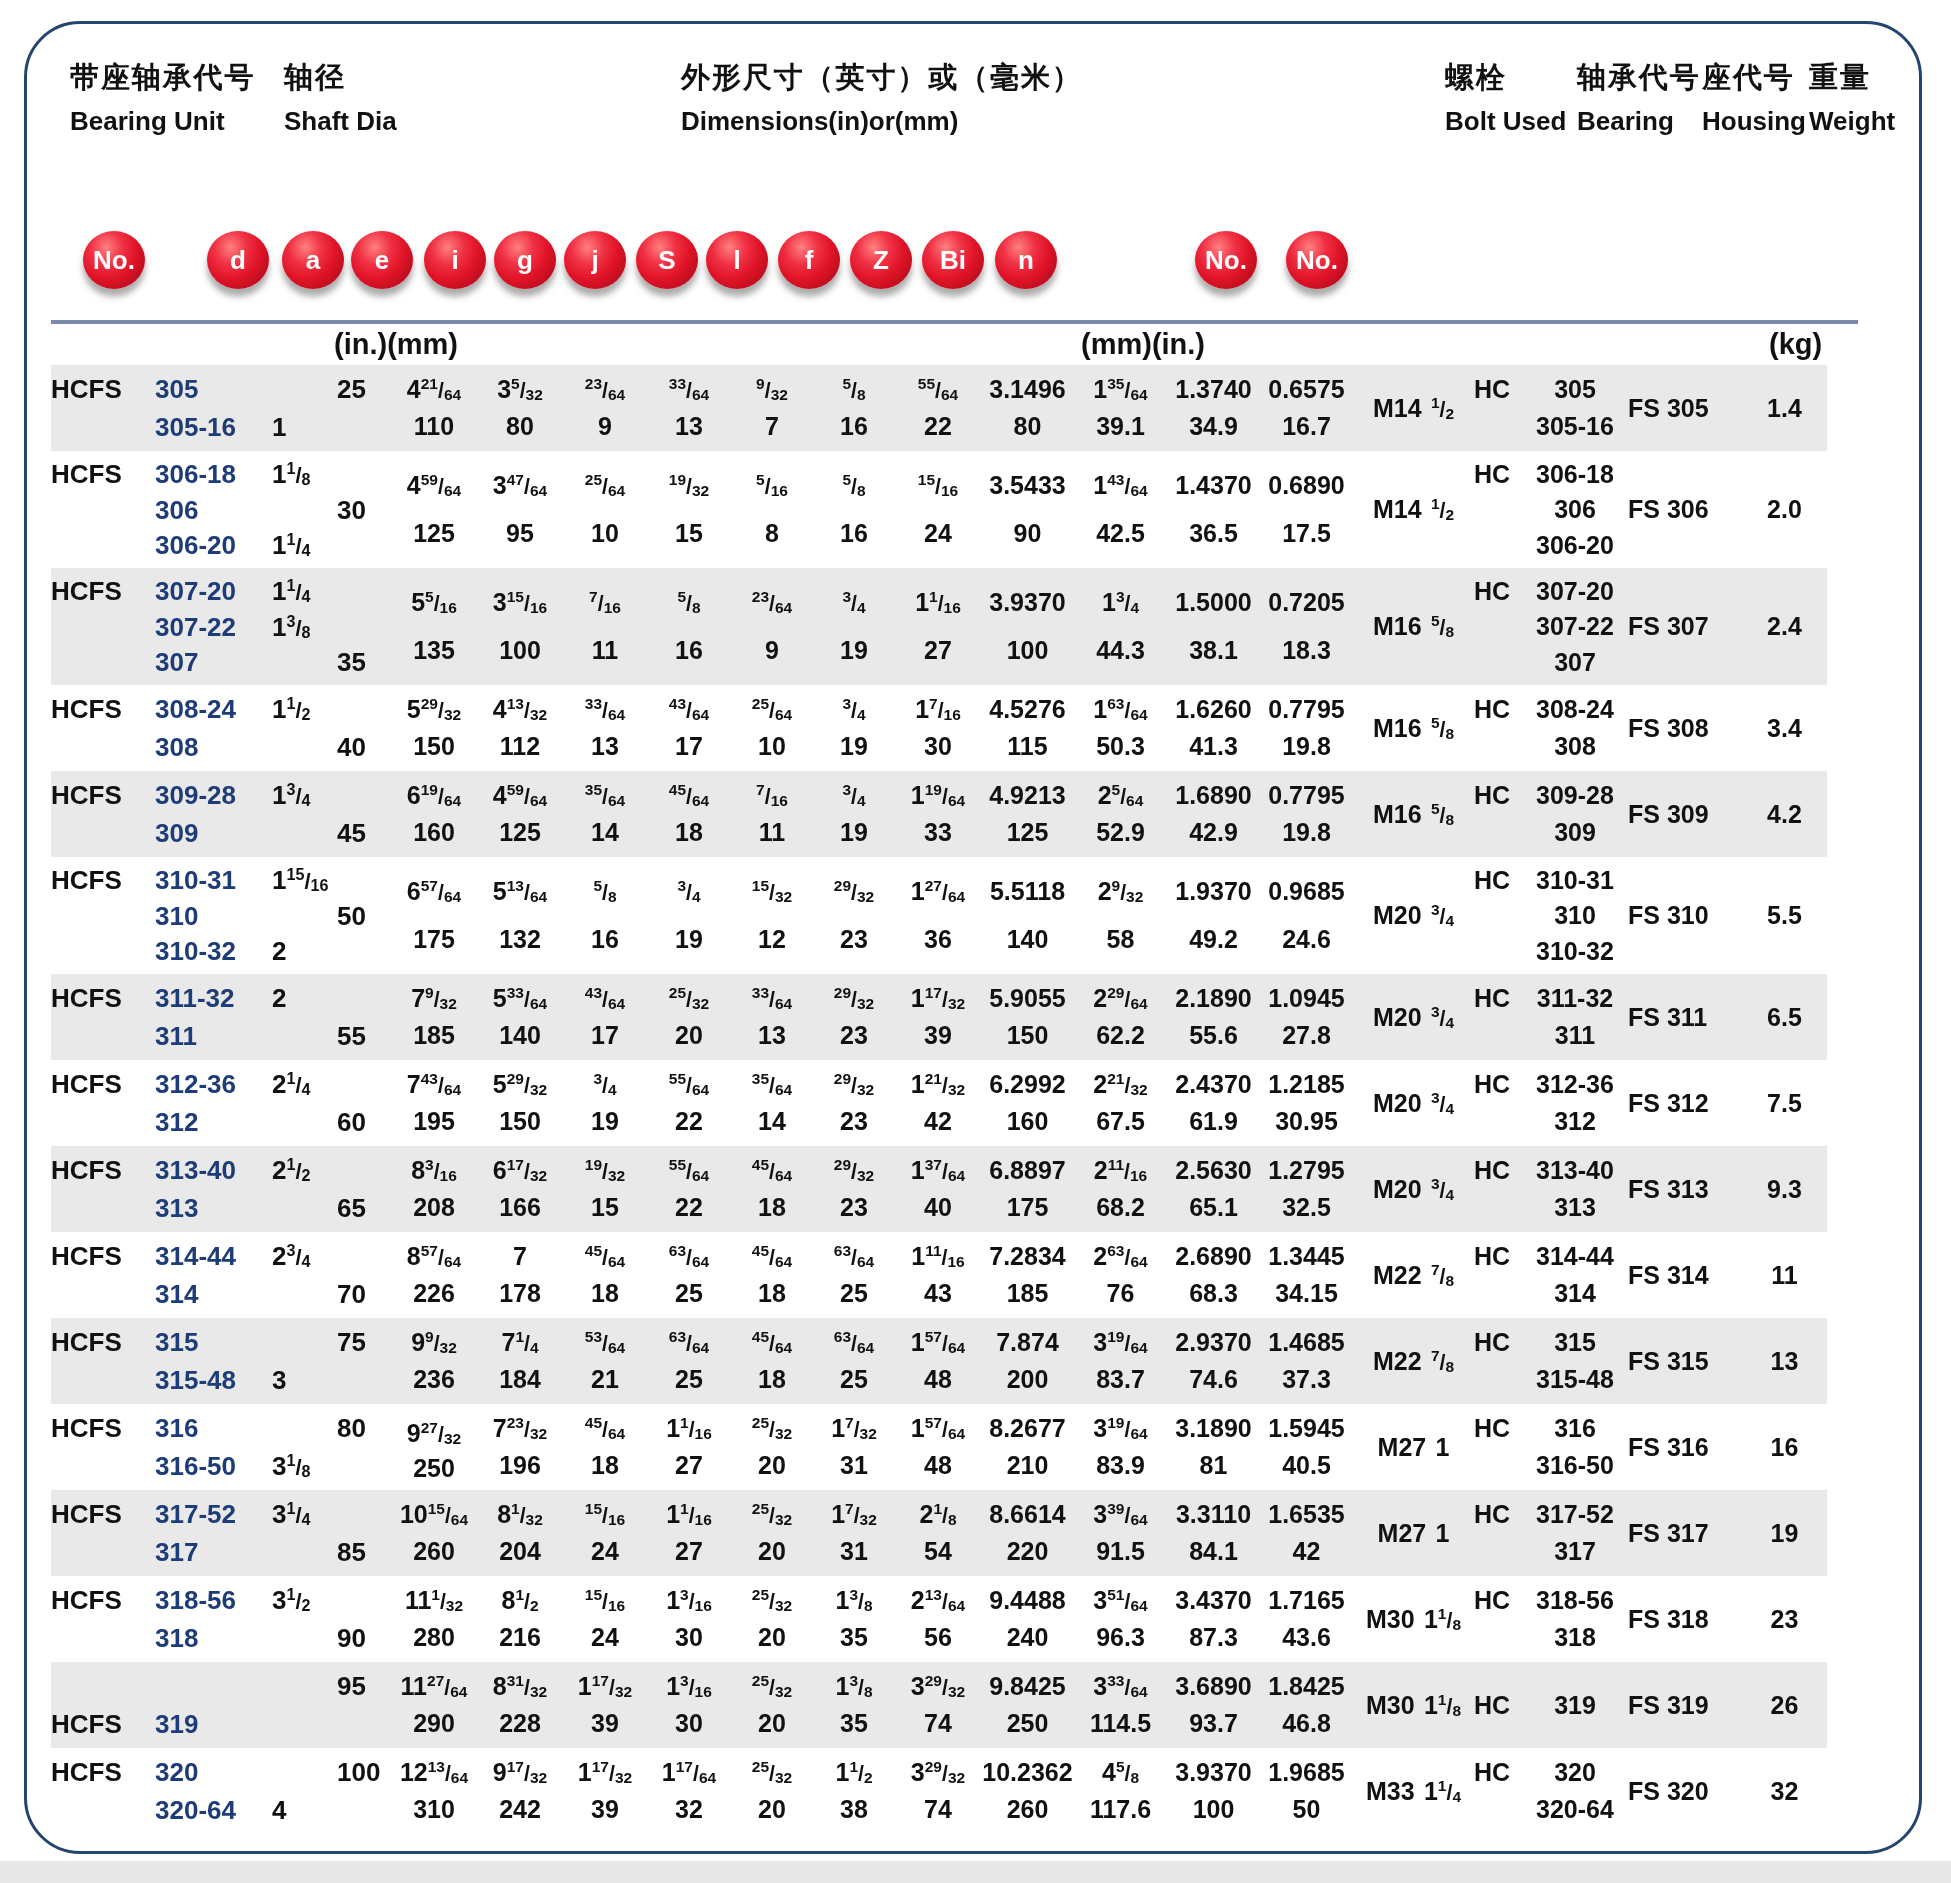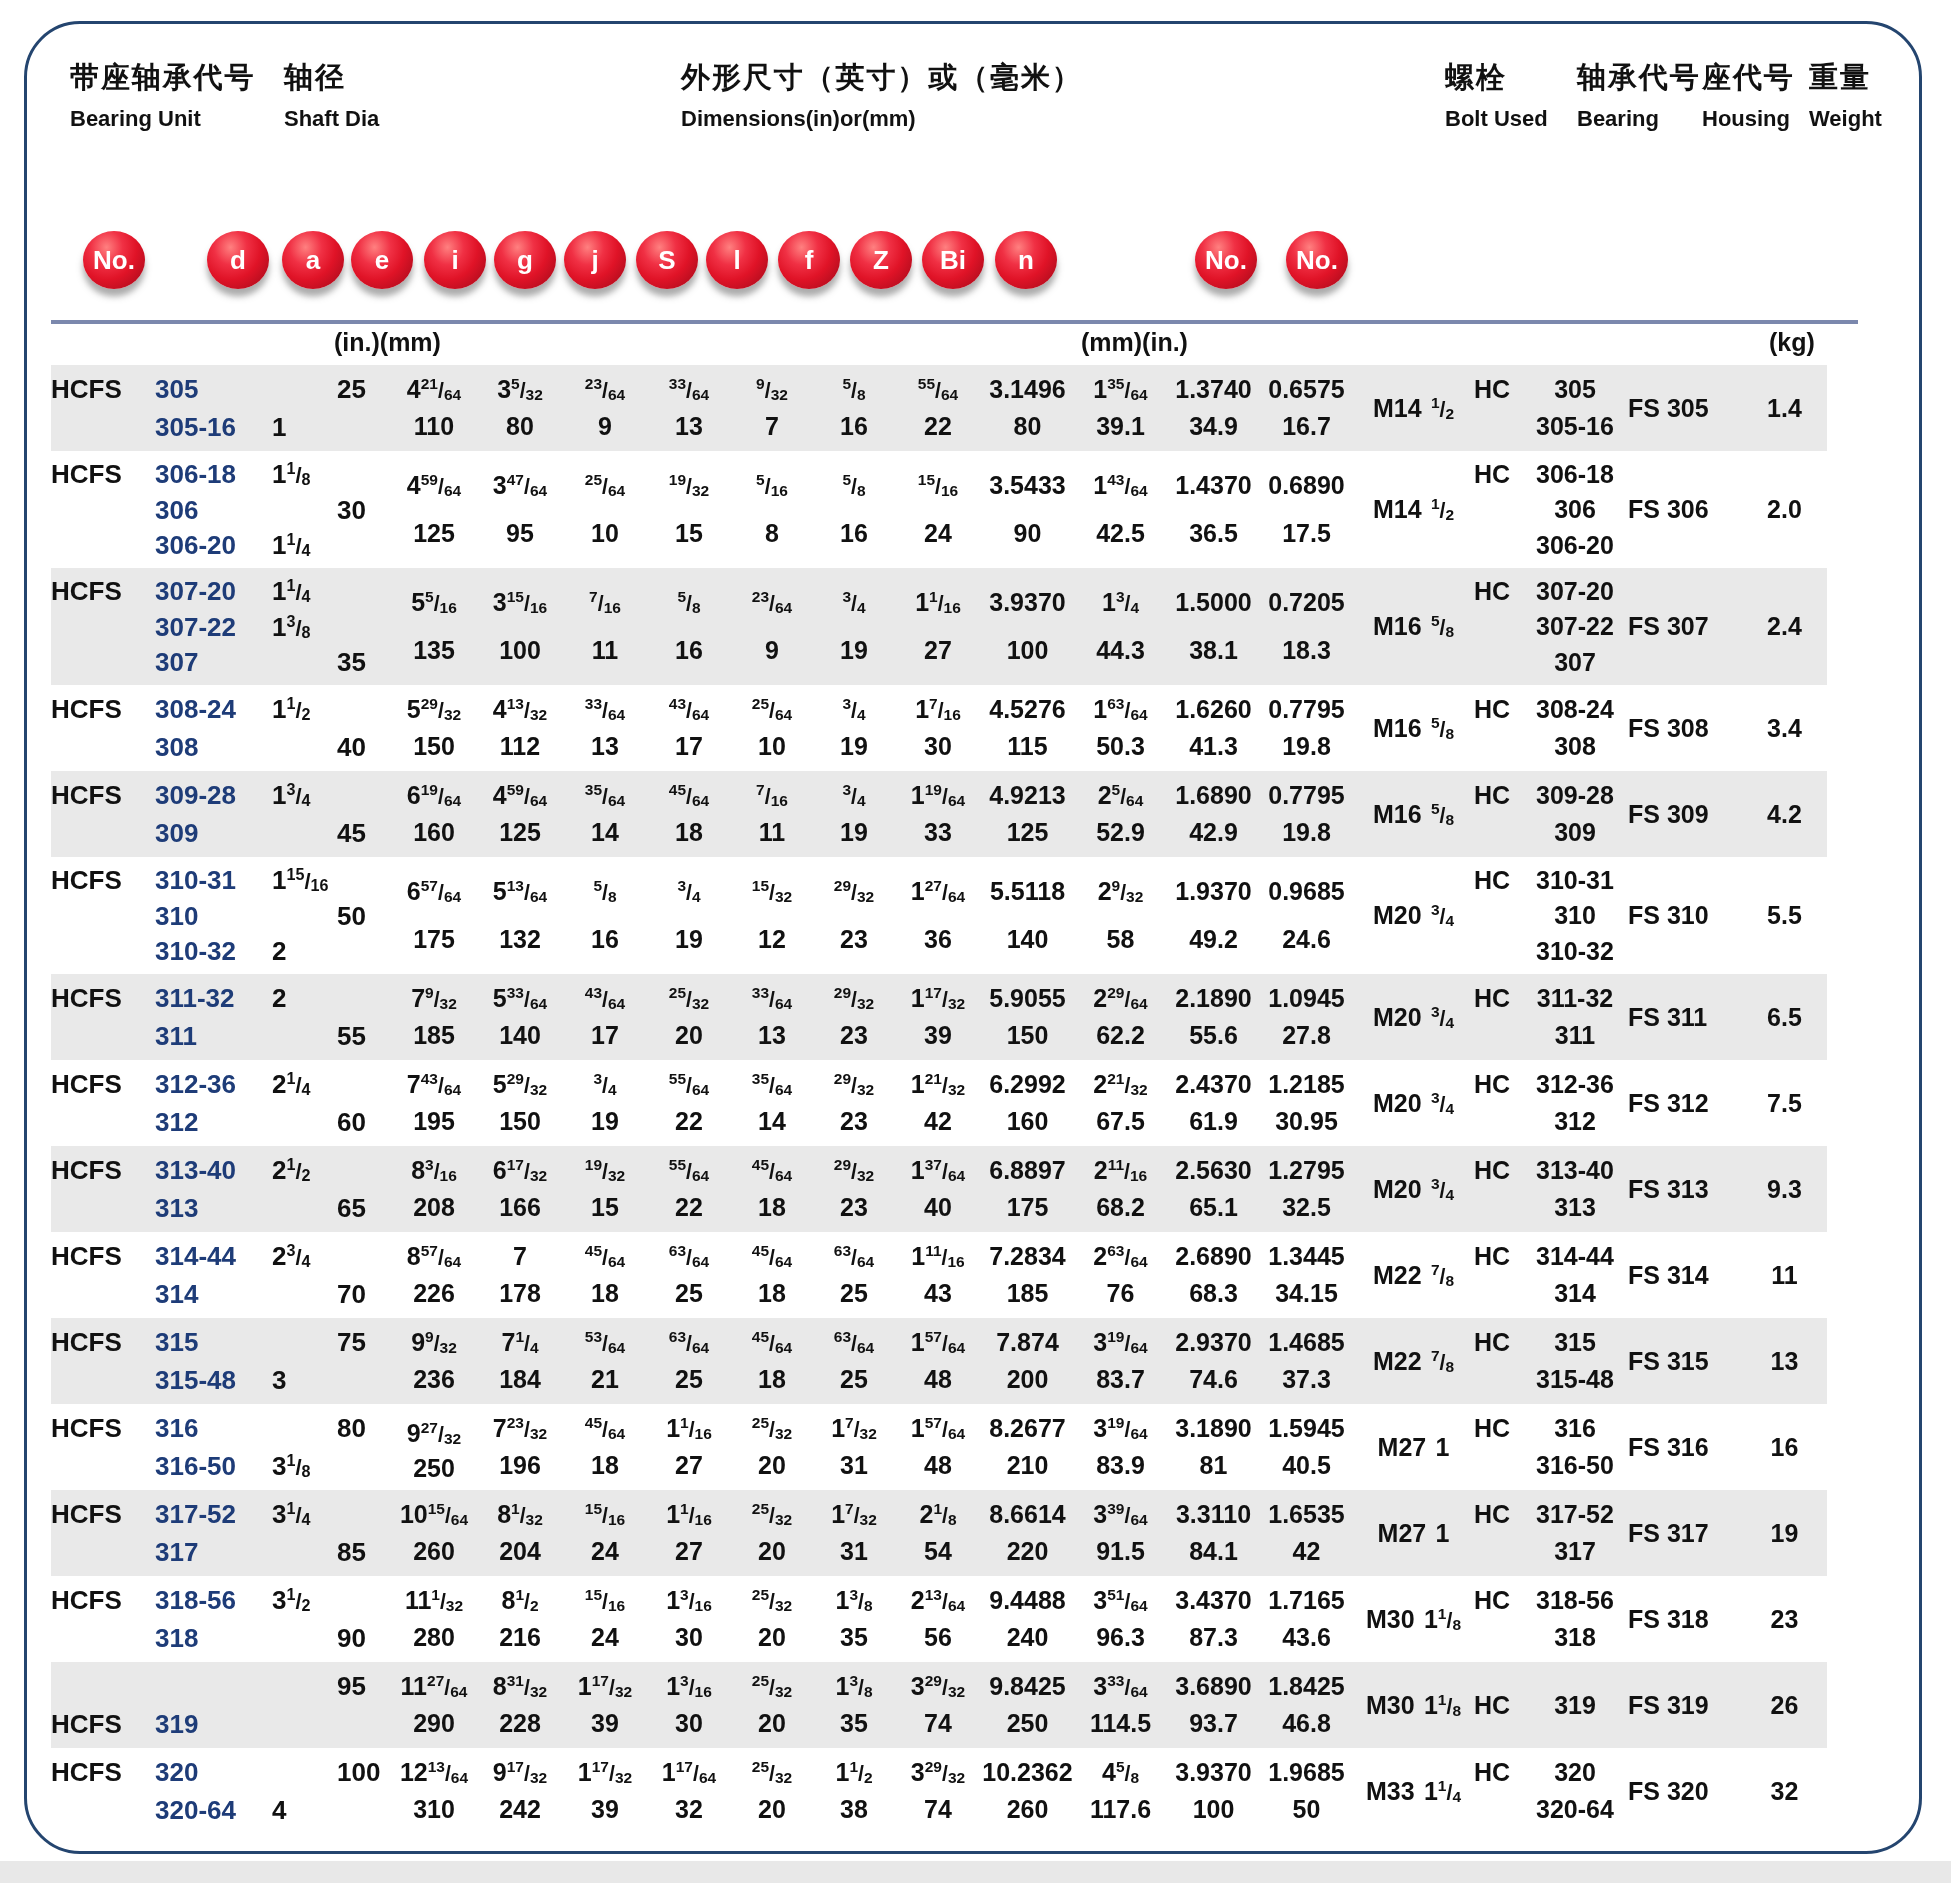--- a/index.html
+++ b/index.html
@@ -5,30 +5,30 @@
   html,body{margin:0;padding:0;background:#fff;}
   body{width:1951px;height:1883px;position:relative;overflow:hidden;
        font-family:"Liberation Sans","DejaVu Sans",sans-serif;font-weight:bold;color:#111;}
   .frame{position:absolute;left:24px;top:20.5px;width:1892px;height:1827px;
          border:3.7px solid #24456f;border-radius:56px;background:#fff;}
   .bottom-strip{position:absolute;left:0;right:0;top:1861px;height:22.4px;background:#e8e8e8;}
 
   
   .hlabel{position:absolute;top:58px;}
   .hlabel .zh{font-size:29px;letter-spacing:1.9px;}
-  .hlabel .en{font-size:22px;margin-top:7.5px;font-weight:bold;}
+  .hlabel .en{font-size:26px;margin-top:7.5px;font-weight:bold;}
 
   
   .badge{position:absolute;top:231px;width:62px;height:58px;border-radius:50%;
          background:radial-gradient(ellipse at 38% 28%, #ff8080 0%, #f03044 30%, #e01327 55%, #b30d1e 85%, #990a18 100%);
          box-shadow:0 7.5px 6.5px rgba(90,90,90,.5);
          display:flex;align-items:center;justify-content:center;
          color:#fff;font-size:26px;}
   .rule{position:absolute;left:51px;right:93px;top:320px;height:3.7px;background:#7b88ad;}
-  .unit{position:absolute;top:328px;font-size:25px;}
+  .unit{position:absolute;top:328px;font-size:29px;}
   .u-left{left:334px;} .u-right{left:1081px;} .u-kg{left:1769px;}
 
   
   .table{position:absolute;left:51px;top:365px;width:1776px;}
   .row{display:flex;align-items:stretch;}
   .row.shaded{background:#e9e9e9;}
   .row.h2{height:86px;} .row.h3{height:117px;}
   .col{display:flex;flex-direction:column;justify-content:space-evenly;}
   .c-model{width:340px;}
   .mline{display:flex;align-items:baseline;font-size:26px;line-height:1;}

